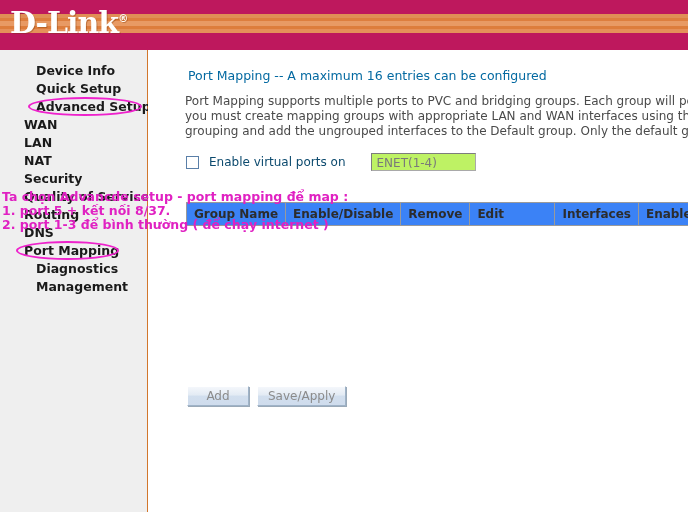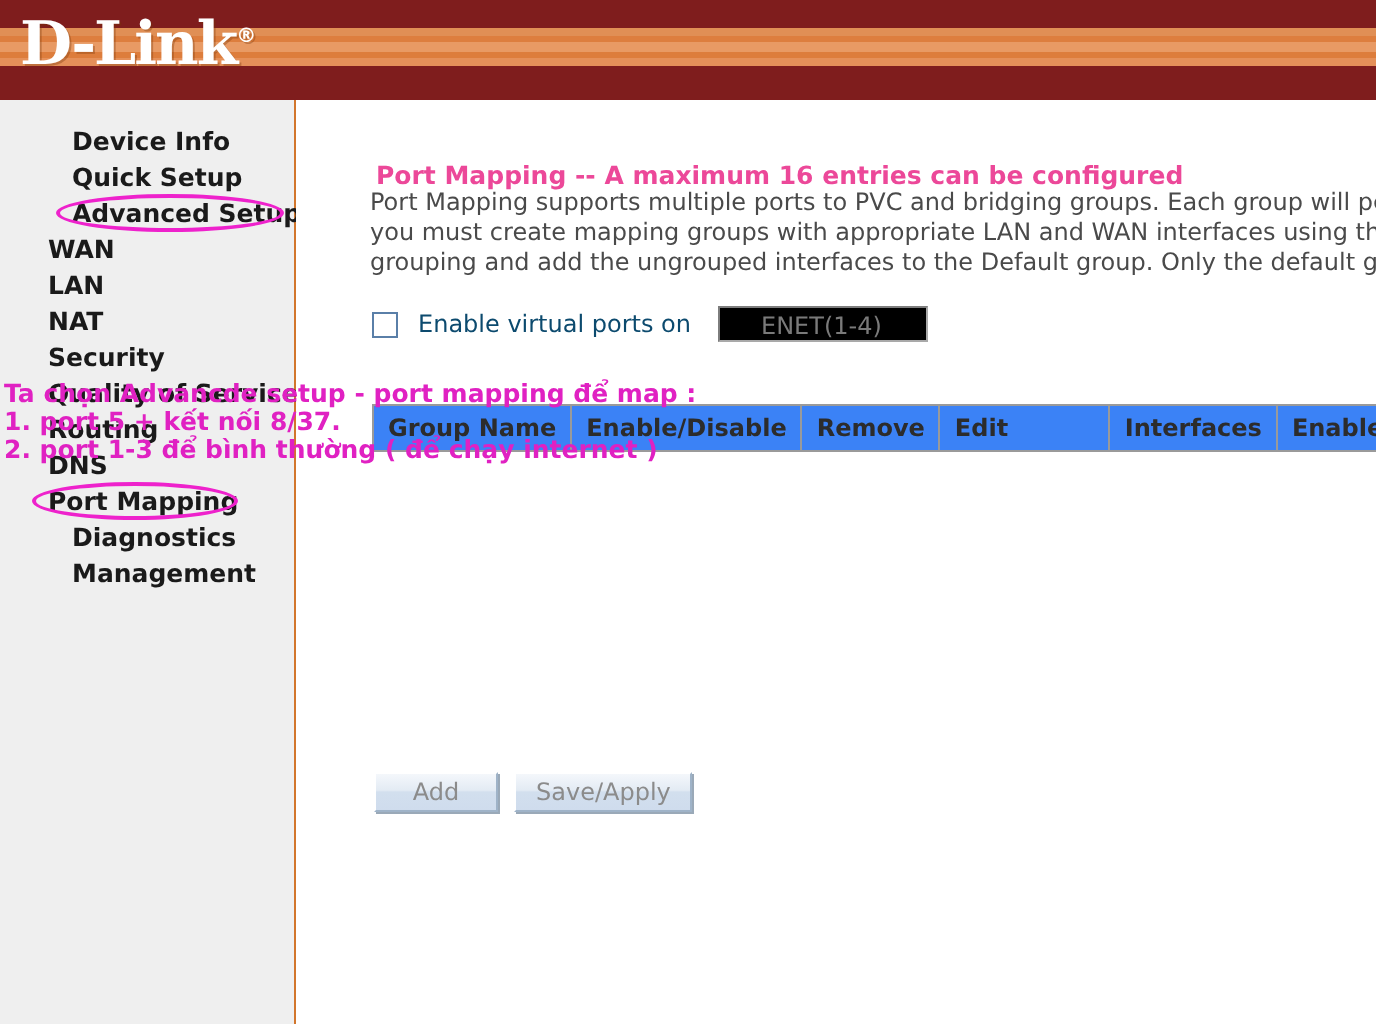--- a/index.html
+++ b/index.html
@@ -21,21 +21,21 @@
     height: 512px;
     overflow: hidden;
   }
 
   
   #header {
     position: absolute;
     left: 0; top: 0;
     width: 688px;
     height: 50px;
-    background: #7f1d1d;
+    background: #be185d;
     overflow: hidden;
   }
   .stripe {
     position: absolute;
     left: 0;
     width: 688px;
   }
   .stripe-a { top: 14px; height: 4px; background: #e08f55; }
   .stripe-b { top: 18px; height: 3px; background: #dd7e3e; }
   .stripe-c { top: 21px; height: 5px; background: #e89a64; }
@@ -111,24 +111,24 @@
   #main {
     position: absolute;
     left: 148px; top: 50px;
     width: 540px;
     height: 462px;
     background: #ffffff;
     overflow: hidden;
   }
   #page-title {
     position: absolute;
-    left: 40px; top: 30px;
+    left: 40px; top: 18px;
     font-size: 12.5px;
-    font-weight: bold;
-    color: #ec4899;
+    font-weight: normal;
+    color: #0369a1;
     white-space: nowrap;
   }
   #page-desc {
     position: absolute;
     left: 37px; top: 44px;
     width: 700px;
     font-size: 12px;
     color: #4a4a4a;
     line-height: 15px;
     white-space: pre;
@@ -149,32 +149,32 @@
     background: #ffffff;
     cursor: pointer;
   }
   #enable-label {
     margin-left: 10px;
     font-size: 12px;
     color: #0c4a6e;
     white-space: nowrap;
   }
   #enet-select {
-    margin-left: 14px;
+    margin-left: 26px;
     width: 105px;
     height: 18px;
     line-height: 18px;
     box-sizing: border-box;
-    background: #000000;
+    background: #bef264;
     border: 1px solid #a9a9a9;
     border-top-color: #7d7d7d;
     border-left-color: #7d7d7d;
     color: #7a7a7a;
     font-size: 12px;
-    padding-left: 20px;
+    padding-left: 4px;
     white-space: nowrap;
     cursor: default;
   }
 
   
   #port-table {
     position: absolute;
     left: 38px; top: 152px;
     border-collapse: collapse;
     background: #ffffff;

